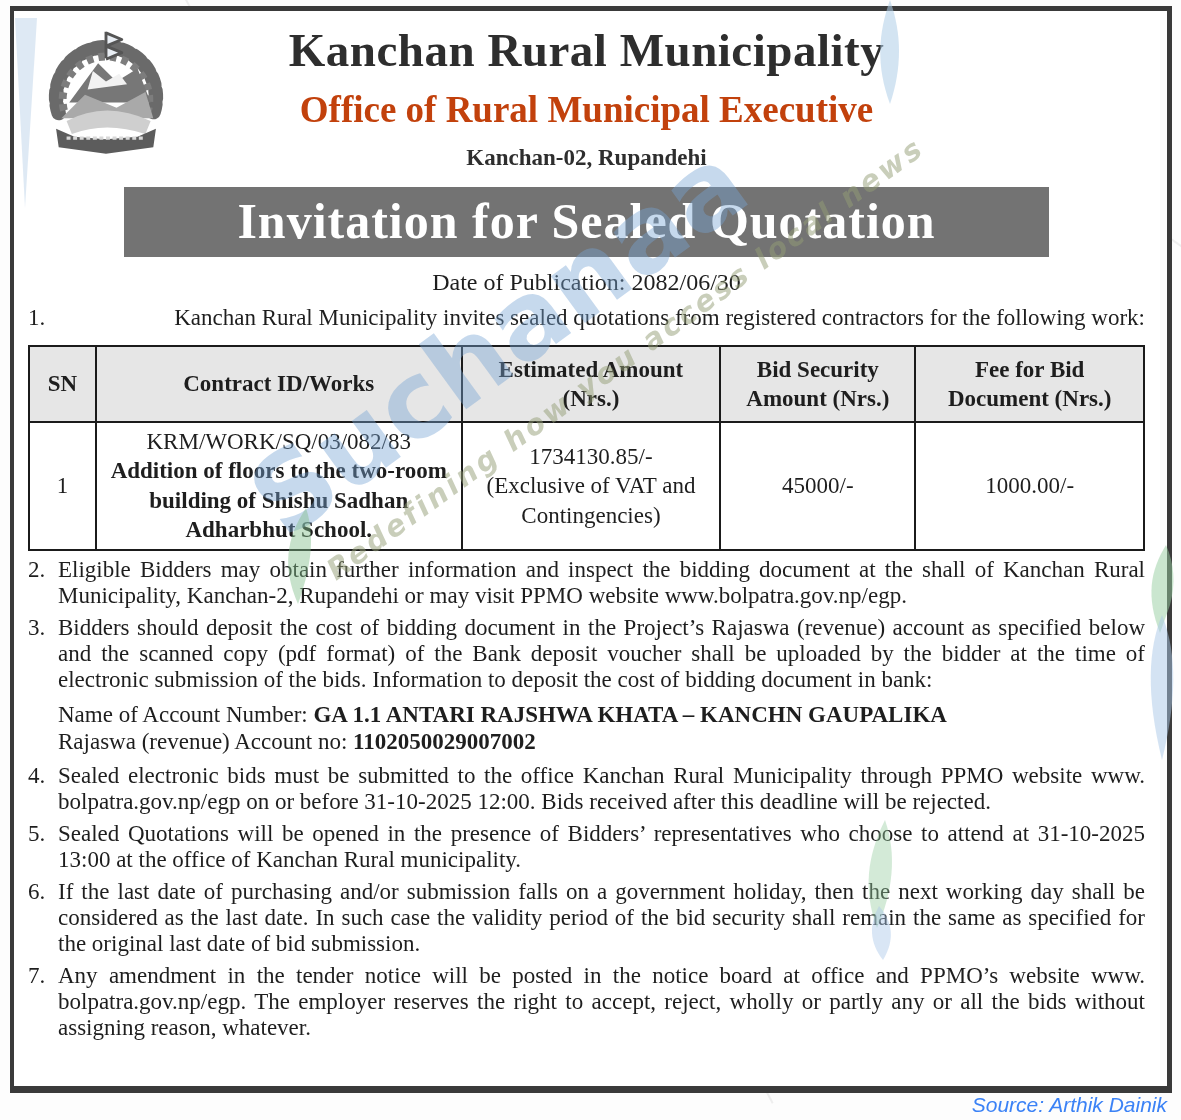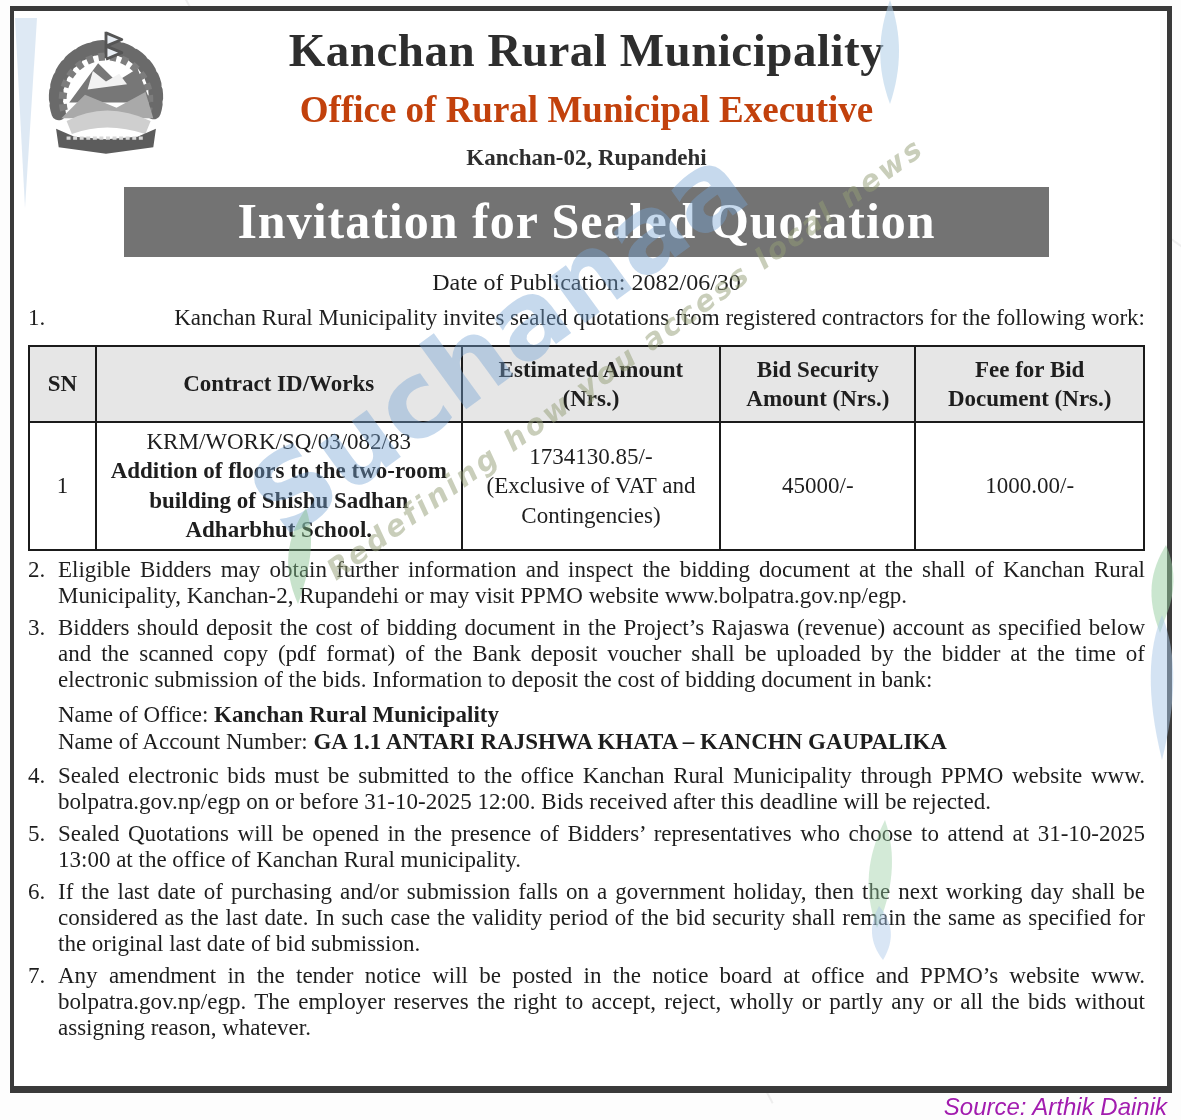--- a/index.html
+++ b/index.html
@@ -48,21 +48,21 @@
   .work{max-width:345px;font-weight:bold;}
   .amt{margin-bottom:8px;}
   .note{max-width:265px;}
   
   .bank{margin:8px 0 8px 30px;font-size:23px;line-height:27px;}
   .bank .val{font-weight:bold;}
   
   .source{
     position:absolute;right:14px;top:1093px;
     font-family:"Liberation Sans", sans-serif;font-style:italic;
-    font-size:24px;color:#a21caf;margin-left:32px;
+    font-size:21px;color:#3b82f6;margin-left:32px;
   }
   
   .wm{position:absolute;pointer-events:none;white-space:nowrap;}
   .wm-brand{
     left:300px;top:438px;
     font-family:"DejaVu Sans", sans-serif;font-weight:bold;
     font-size:106px;color:rgba(118,165,212,0.42);
     transform:rotate(-36deg);transform-origin:0 100%;
   }
   .wm-tagline{
@@ -155,22 +155,22 @@
   <div class="item">
     <span class="num">2.</span>
     <span class="txt">Eligible Bidders may obtain further information and inspect the bidding document at the shall of Kanchan Rural Municipality, Kanchan-2, Rupandehi or may visit PPMO website www.bolpatra.gov.np/egp.</span>
   </div>
   <div class="item">
     <span class="num">3.</span>
     <span class="txt">Bidders should deposit the cost of bidding document in the Project’s Rajaswa (revenue) account as specified below and the scanned copy (pdf format) of the Bank deposit voucher shall be uploaded by the bidder at the time of electronic submission of the bids. Information to deposit the cost of bidding document in bank:</span>
   </div>
 
   <div class="bank">
-    <div><span>Name of Office: </span><span class="val">Kanchan Rural Municipality</span></div>
     <div><span>Name of Account Number: </span><span class="val">GA 1.1 ANTARI RAJSHWA KHATA – KANCHN GAUPALIKA</span></div>
+    <div><span>Rajaswa (revenue) Account no: </span><span class="val">1102050029007002</span></div>
   </div>
 
   <div class="item">
     <span class="num">4.</span>
     <span class="txt">Sealed electronic bids must be submitted to the office Kanchan Rural Municipality through PPMO website www. bolpatra.gov.np/egp on or before 31-10-2025 12:00. Bids received after this deadline will be rejected.</span>
   </div>
   <div class="item">
     <span class="num">5.</span>
     <span class="txt">Sealed Quotations will be opened in the presence of Bidders’ representatives who choose to attend at 31-10-2025 13:00 at the office of Kanchan Rural municipality.</span>
   </div>

